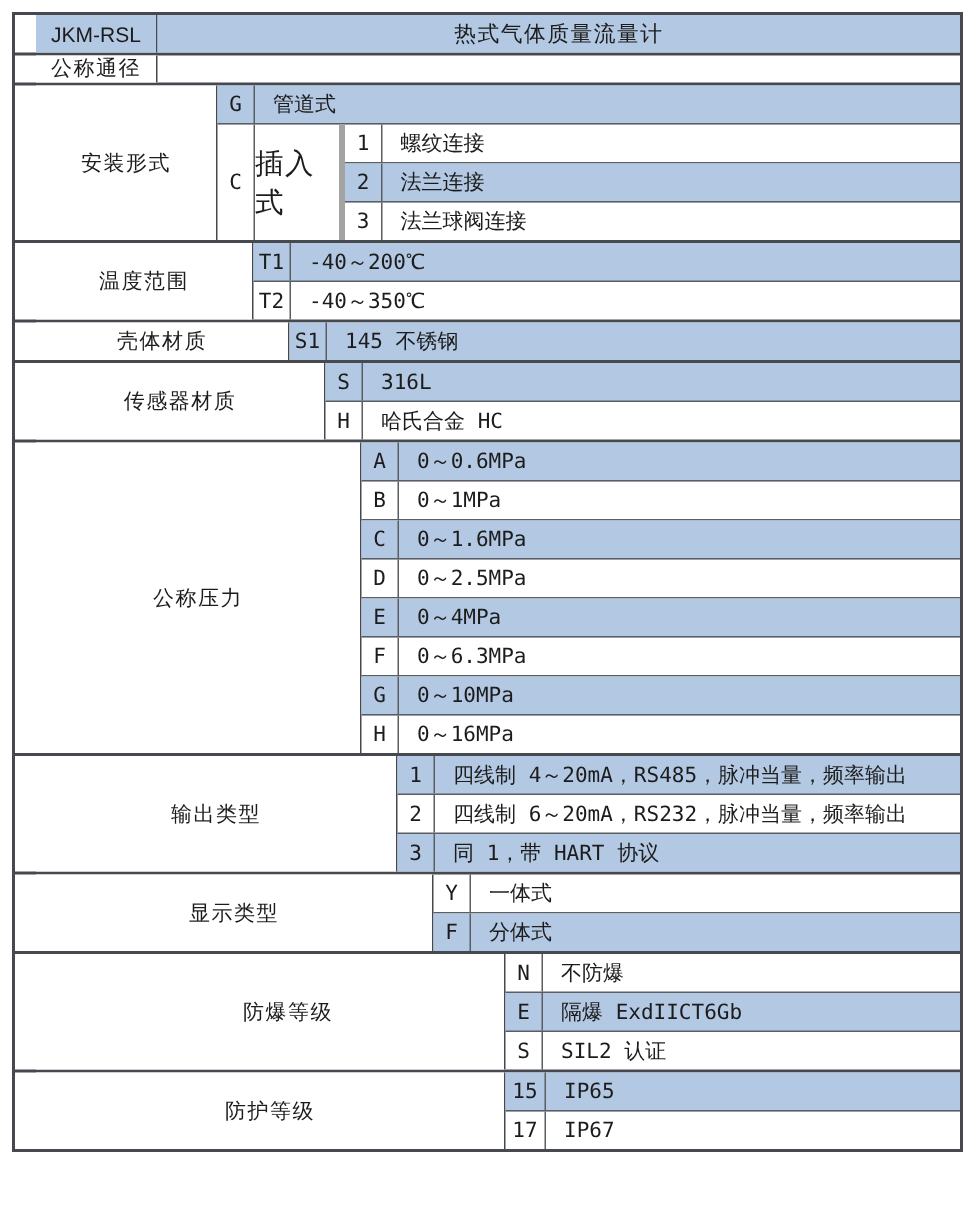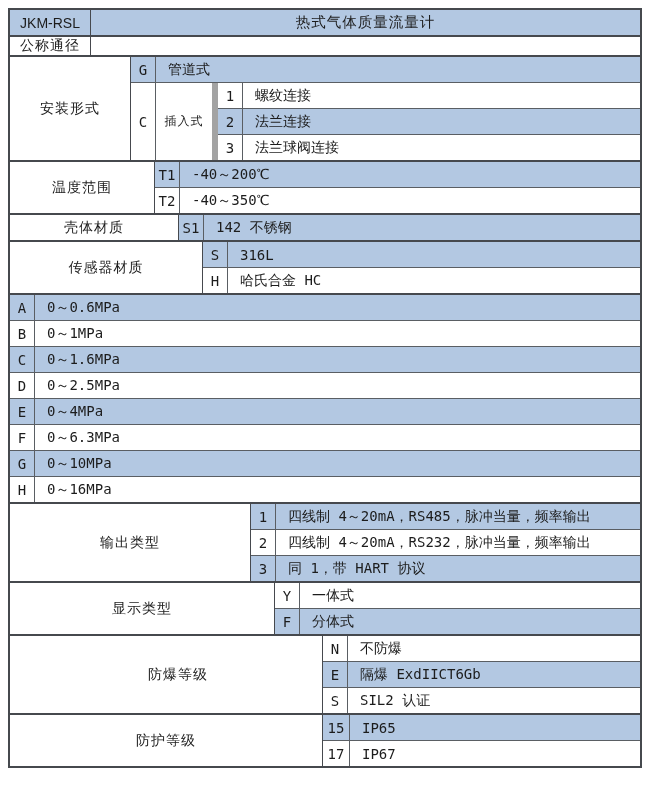--- a/index.html
+++ b/index.html
@@ -20,30 +20,30 @@
   .grp:last-child{border-bottom:none;border-radius:25px;}
   .rows{flex:1;display:flex;flex-direction:column;min-width:0;}
   .row{display:flex;align-items:stretch;height:25px;border-bottom:1px solid #5a5e63;}
   .row:last-child{border-bottom:none;}
   .row.tallblock{height:auto;}
   .cell{display:flex;align-items:center;box-sizing:content-box;}
   .lbl{
     justify-content:center;text-align:center;
     border-right:1px solid #46494e;
     font-size:14px;letter-spacing:1px;
-    flex:none;background:#ffffff;
+    flex:none;background:#ffffff;margin-left:14px;
   }
   .key{
     width:24px;flex:none;justify-content:center;
     border-right:1px solid #5a5e63;font-size:14px;
   }
   .kw2{width:26px;}
   .mid{
     width:56px;flex:none;justify-content:center;
-    border-right:6px solid #a3a3a3;font-size:12px;letter-spacing:1px;
+    border-right:4px solid #a3a3a3;font-size:19px;letter-spacing:1px;
   }
   .val{flex:1;min-width:0;padding-left:12px;font-size:14px;white-space:nowrap;overflow:hidden;}
   .ttl{flex:1;justify-content:center;font-size:14.5px;letter-spacing:1px;}
   .model{justify-content:center;font-family:"Liberation Sans","DejaVu Sans",sans-serif;font-size:14px;letter-spacing:0;}
   
   .b{background:#b3c8e2;}
   
   .lw0{width:80px;}
   .kcode{width:40px;flex:none;justify-content:center;border-right:1px solid #5a5e63;font-size:14px;}
   .lw1{width:120px;}
@@ -114,40 +114,41 @@
         <div class="cell val">-40～350℃</div>
       </div>
     </div>
   </div>
 
   <div class="grp">
     <div class="cell lbl lw3">壳体材质</div>
     <div class="rows">
       <div class="row b">
         <div class="cell key">S1</div>
-        <div class="cell val">142 不锈钢</div>
+        <div class="cell val">145 不锈钢</div>
       </div>
     </div>
   </div>
 
   <div class="grp">
     <div class="cell lbl lw4">传感器材质</div>
     <div class="rows">
       <div class="row b">
         <div class="cell key">S</div>
         <div class="cell val">316L</div>
       </div>
       <div class="row">
         <div class="cell key">H</div>
         <div class="cell val">哈氏合金 HC</div>
       </div>
     </div>
   </div>
 
   <div class="grp">
+    <div class="cell lbl lw5">公称压力</div>
     <div class="rows">
       <div class="row b">
         <div class="cell key">A</div>
         <div class="cell val">0～0.6MPa</div>
       </div>
       <div class="row">
         <div class="cell key">B</div>
         <div class="cell val">0～1MPa</div>
       </div>
       <div class="row b">
@@ -179,21 +180,21 @@
 
   <div class="grp">
     <div class="cell lbl lw6">输出类型</div>
     <div class="rows">
       <div class="row b">
         <div class="cell key">1</div>
         <div class="cell val">四线制 4～20mA，RS485，脉冲当量，频率输出</div>
       </div>
       <div class="row">
         <div class="cell key">2</div>
-        <div class="cell val">四线制 4～20mA，RS232，脉冲当量，频率输出</div>
+        <div class="cell val">四线制 6～20mA，RS232，脉冲当量，频率输出</div>
       </div>
       <div class="row b">
         <div class="cell key">3</div>
         <div class="cell val">同 1，带 HART 协议</div>
       </div>
     </div>
   </div>
 
   <div class="grp">
     <div class="cell lbl lw7">显示类型</div>

